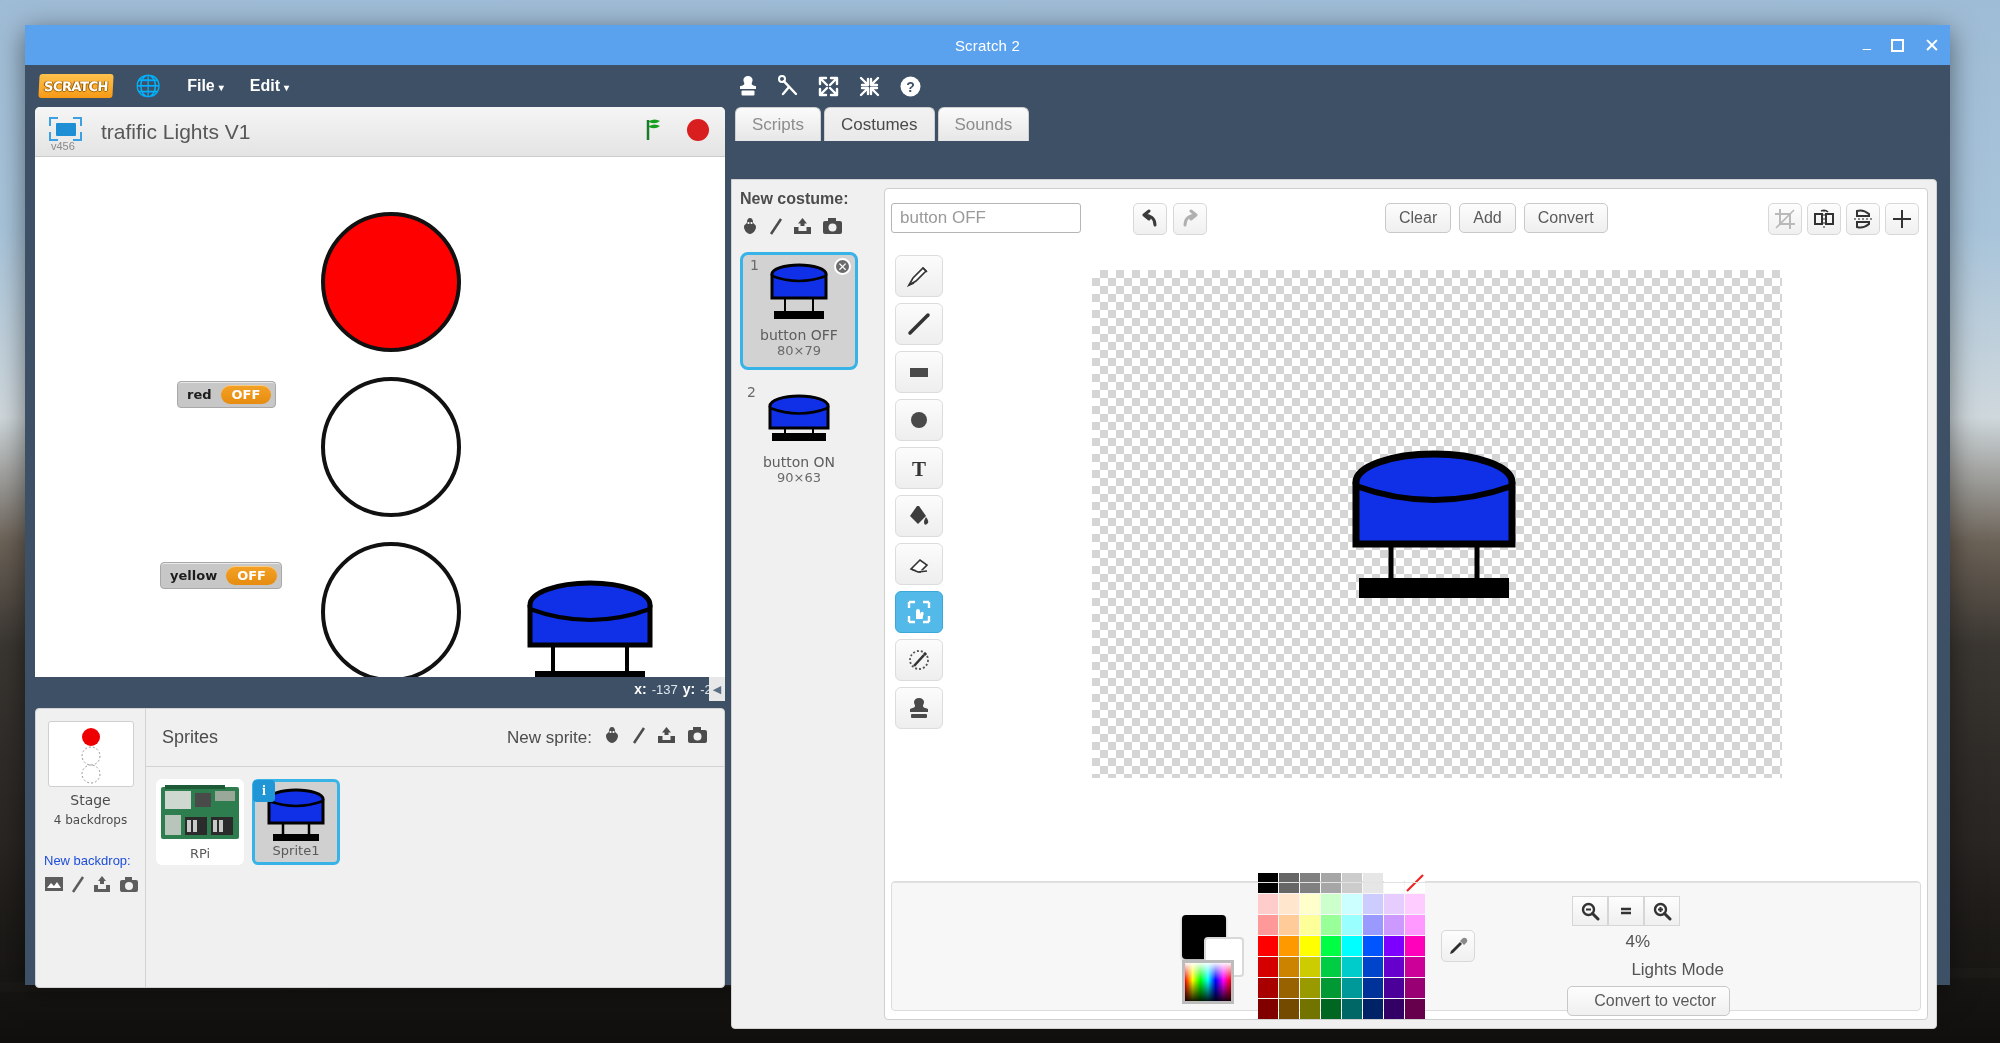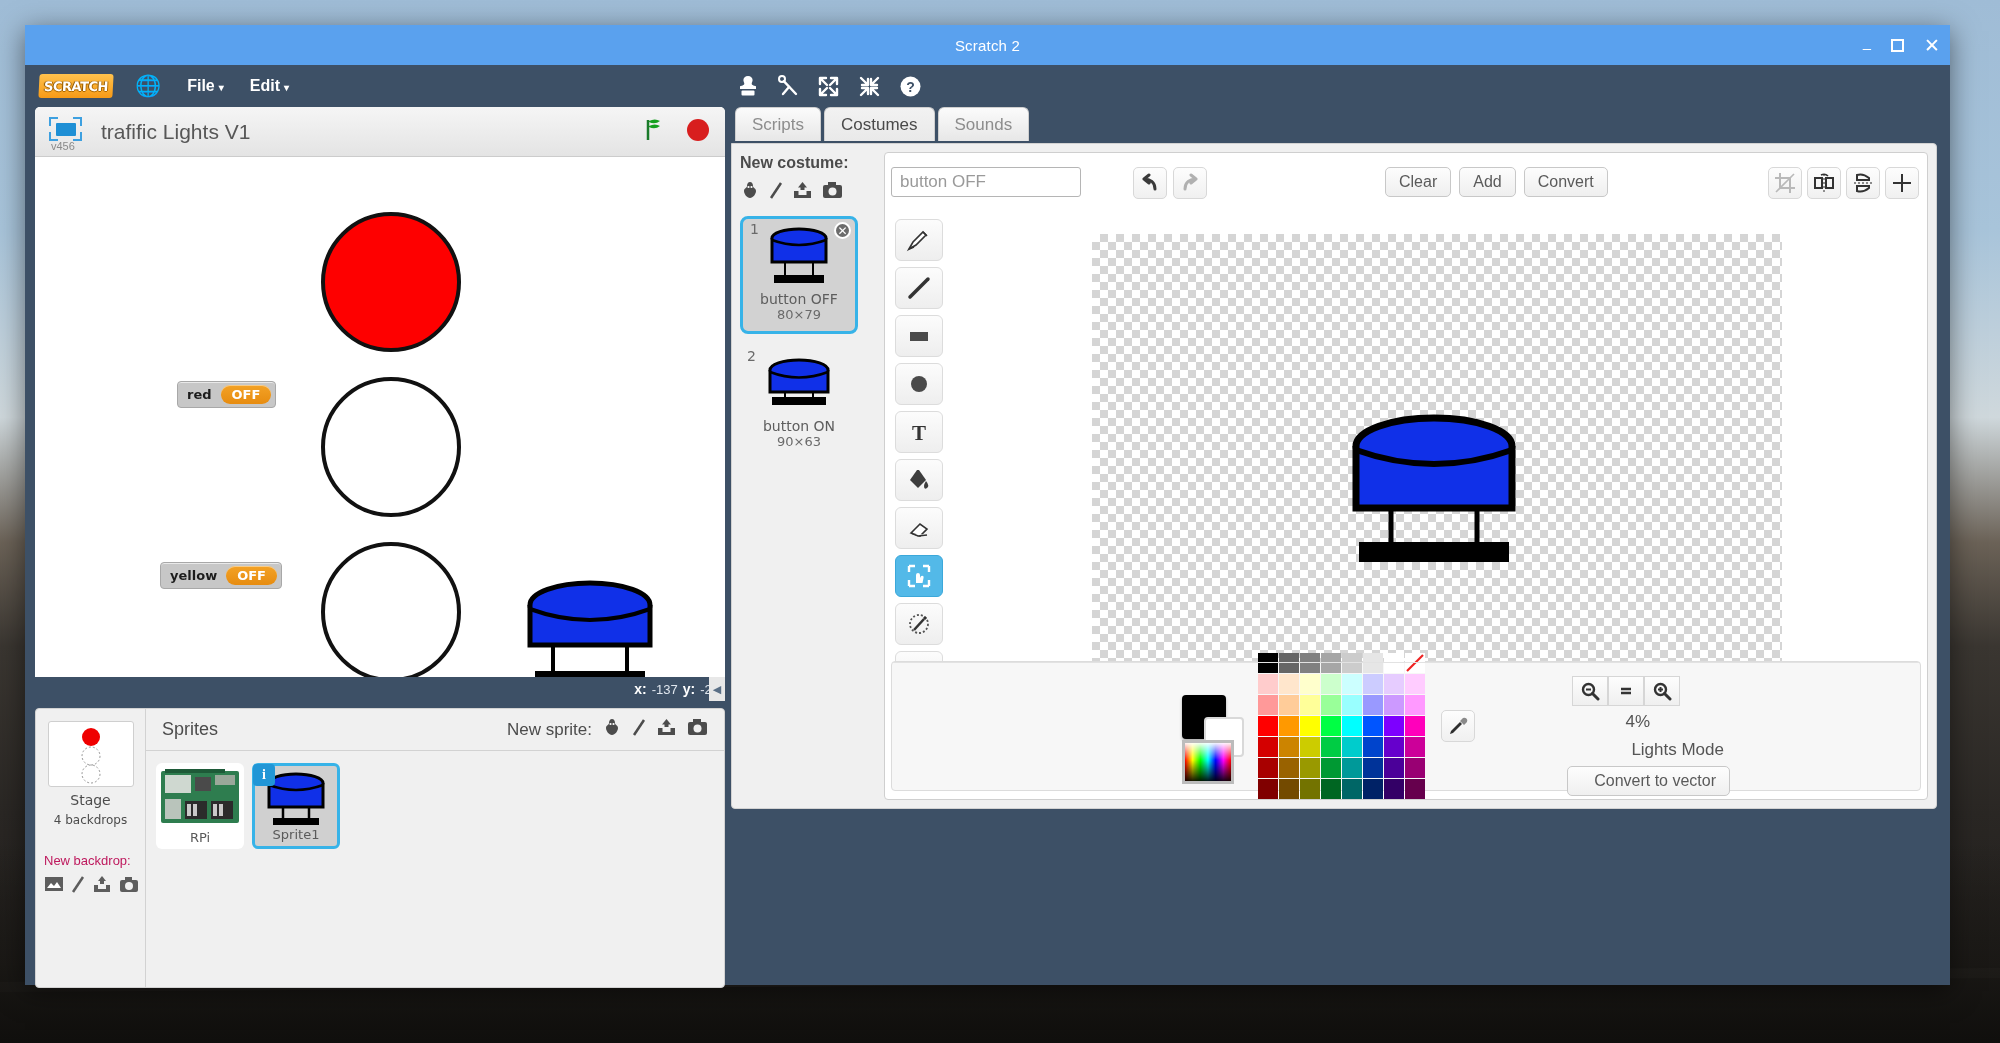--- a/index.html
+++ b/index.html
@@ -114,25 +114,25 @@
     margin-top:7px; background:#f0f0f0; border-radius:4px; height:280px; display:flex; position:relative;
     border:1px solid #d2d2d2;
   }
   #stage-col { width:110px; border-right:1px solid #d2d2d2; padding:12px 0 0 0; }
   #stage-thumb {
     width:86px;height:66px;margin:0 auto;background:#fff;border:1px solid #cfcfcf;border-radius:3px;
     position:relative;
   }
   #stage-col .lbl { text-align:center; font-size:14px; color:#4c4c4c; margin-top:5px; font-family:"DejaVu Sans",sans-serif;}
   #stage-col .lbl.small { font-size:12px; }
-  #new-backdrop-label { font-size:13px; color:#be185d; margin:26px 0 0 8px; }
+  #new-backdrop-label { font-size:13px; color:#1d4ed8; margin:26px 0 0 8px; }
   #new-backdrop-icons { display:flex; align-items:center; gap:7px; margin:6px 0 0 8px; }
   #sprites-col { flex:1; }
   #sprites-header {
-    height:42px; border-bottom:1px solid #d2d2d2; display:flex; align-items:center;
+    height:58px; border-bottom:1px solid #d2d2d2; display:flex; align-items:center;
     padding:0 16px; justify-content:space-between; background:#f0f0f0; border-radius:0 4px 0 0;
   }
   #sprites-header .ttl { font-size:18px; color:#4c4c4c; }
   #new-sprite { display:flex; align-items:center; gap:10px; font-size:17px; color:#4c4c4c; }
   #sprite-list { display:flex; gap:8px; padding:12px 0 0 10px; }
   .sprite-tile {
     width:88px;height:86px;border-radius:6px;background:#fff;position:relative;
     display:flex;flex-direction:column;align-items:center;justify-content:flex-start;padding-top:4px;
   }
   .sprite-tile.selected { background:#d0d0d0; border:3px solid #37b3e8; }
@@ -145,22 +145,23 @@
 
   
   #rightcol { position:absolute; left:706px; top:82px; width:1206px; }
   #tabs { display:flex; align-items:flex-start; height:36px; gap:3px; padding-left:4px; }
   .tab {
     padding:7px 16px 6px; border-radius:6px 6px 0 0; font-size:17px; color:#8d8d8d;
     background:linear-gradient(180deg,#fbfbfb,#e7e7e7); border:1px solid #cfcfcf; border-bottom:none;
   }
   .tab.active { color:#4a4a4a; background:linear-gradient(180deg,#f2f2f2,#e9e9e9); }
   #editor {
-    background:#f0f0f0; border-radius:0 4px 4px 4px; height:666px; position:relative;
+    background:#f0f0f0; border-radius:0 4px 4px 4px; height:850px; position:relative;
     border:1px solid #d2d2d2;
+    margin-top:36px;
   }
   #costume-col { position:absolute; left:0; top:0; width:148px; bottom:0; padding:10px 0 0 8px; }
   #new-costume-label { font-size:16px; font-weight:bold; color:#4c4c4c; }
   #new-costume-icons { display:flex; align-items:center; gap:9px; margin-top:8px; }
   .costume-tile {
     width:118px; height:118px; border-radius:8px; position:relative; margin-top:12px;
     display:flex; flex-direction:column; align-items:center;
   }
   .costume-tile.selected { background:#d2d2d2; border:3px solid #37b3e8; }
   .costume-tile .num { position:absolute; left:7px; top:2px; font-size:14px; color:#6a6a6a; font-family:"DejaVu Sans",sans-serif;}

